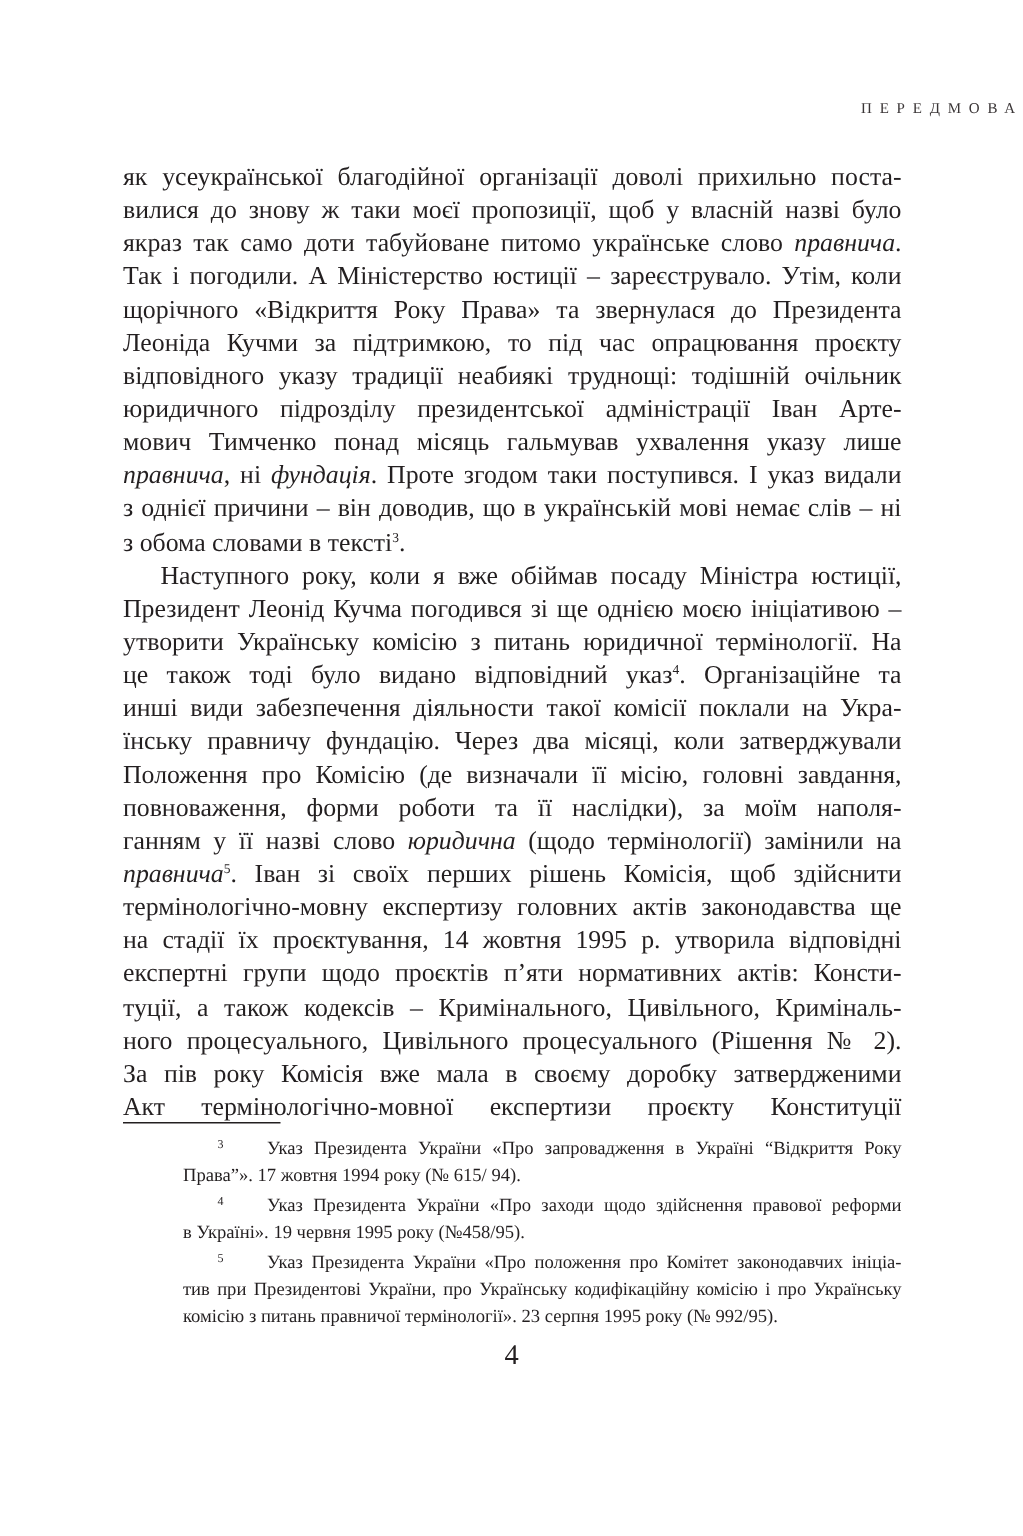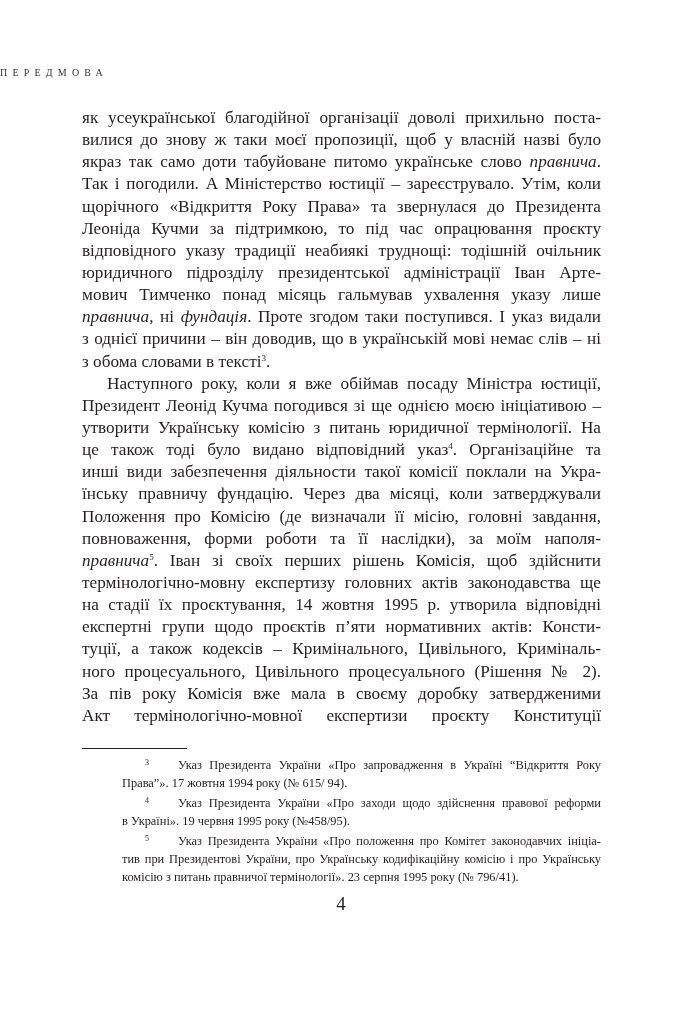--- a/index.html
+++ b/index.html
@@ -19,21 +19,21 @@
     position: absolute;
     left: 0; top: 0;
     width: 682px; height: 1024px;
     background: #ffffff;
   }
   .running-head {
     position: absolute;
     top: 67px;
     left: 0;
     width: 682px;
-    text-align: left;
+    text-align: right;
     font-size: 10px;
     letter-spacing: 5.2px;
     color: #3a3536;
   }
   .body-text {
     position: absolute;
     left: 82px;
     top: 107px;
     width: 519px;
     font-size: 17.2px;
@@ -122,20 +122,21 @@
       <div class="line"><span>з однієї причини – він доводив, що в українській мові немає слів – ні</span></div>
       <div class="line last"><span>з обома словами в тексті</span><sup class="fn">3</sup><span>.</span></div>
       <div class="line indent"><span>Наступного року, коли я вже обіймав посаду Міністра юстиції,</span></div>
       <div class="line"><span>Президент Леонід Кучма погодився зі ще однією моєю ініціативою –</span></div>
       <div class="line"><span>утворити Українську комісію з питань юридичної термінології. На</span></div>
       <div class="line"><span>це також тоді було видано відповідний указ</span><sup class="fn">4</sup><span>. Організаційне та</span></div>
       <div class="line"><span>инші види забезпечення діяльности такої комісії поклали на Укра-</span></div>
       <div class="line"><span>їнську правничу фундацію. Через два місяці, коли затверджували</span></div>
       <div class="line"><span>Положення про Комісію (де визначали її місію, головні завдання,</span></div>
       <div class="line"><span>повноваження, форми роботи та її наслідки), за моїм наполя-</span></div>
+      <div class="line"><span>ганням у її назві слово </span><span class="it">юридична</span><span> (щодо термінології) замінили на</span></div>
       <div class="line"><span class="it">правнича</span><sup class="fn">5</sup><span>. Іван зі своїх перших рішень Комісія, щоб  здійснити</span></div>
       <div class="line"><span>термінологічно-мовну експертизу головних актів законодавства ще</span></div>
       <div class="line"><span>на стадії їх проєктування, 14 жовтня 1995 р. утворила відповідні</span></div>
       <div class="line"><span>експертні групи щодо проєктів п’яти нормативних актів: Консти-</span></div>
       <div class="line"><span>туції, а також кодексів – Кримінального, Цивільного, Криміналь-</span></div>
       <div class="line"><span>ного процесуального, Цивільного процесуального (Рішення № 2).</span></div>
       <div class="line"><span>За пів року Комісія вже мала в своєму доробку затвердженими</span></div>
       <div class="line"><span>Акт термінологічно-мовної експертизи проєкту Конституції</span></div>
     </div>
 
@@ -146,18 +147,18 @@
         <div class="fn-line first"><span class="fn-num">3</span><span>Указ Президента України «Про запровадження в Україні “Відкриття Року</span></div>
         <div class="fn-line last"><span>Права”». 17 жовтня 1994 року (№ 615/ 94).</span></div>
       </div>
       <div class="fn-block">
         <div class="fn-line first"><span class="fn-num">4</span><span>Указ Президента України «Про заходи щодо здійснення правової реформи</span></div>
         <div class="fn-line last"><span>в Україні». 19 червня 1995 року (№458/95).</span></div>
       </div>
       <div class="fn-block">
         <div class="fn-line first"><span class="fn-num">5</span><span>Указ Президента України «Про положення про Комітет законодавчих ініціа-</span></div>
         <div class="fn-line"><span>тив при Президентові України, про Українську кодифікаційну комісію і про Українську</span></div>
-        <div class="fn-line last"><span>комісію з питань правничої термінології». 23 серпня 1995 року (№ 796/41).</span></div>
+        <div class="fn-line last"><span>комісію з питань правничої термінології». 23 серпня 1995 року (№ 992/95).</span></div>
       </div>
     </div>
 
   <div class="page-number">4</div>
 </div>
 
 </body></html>

